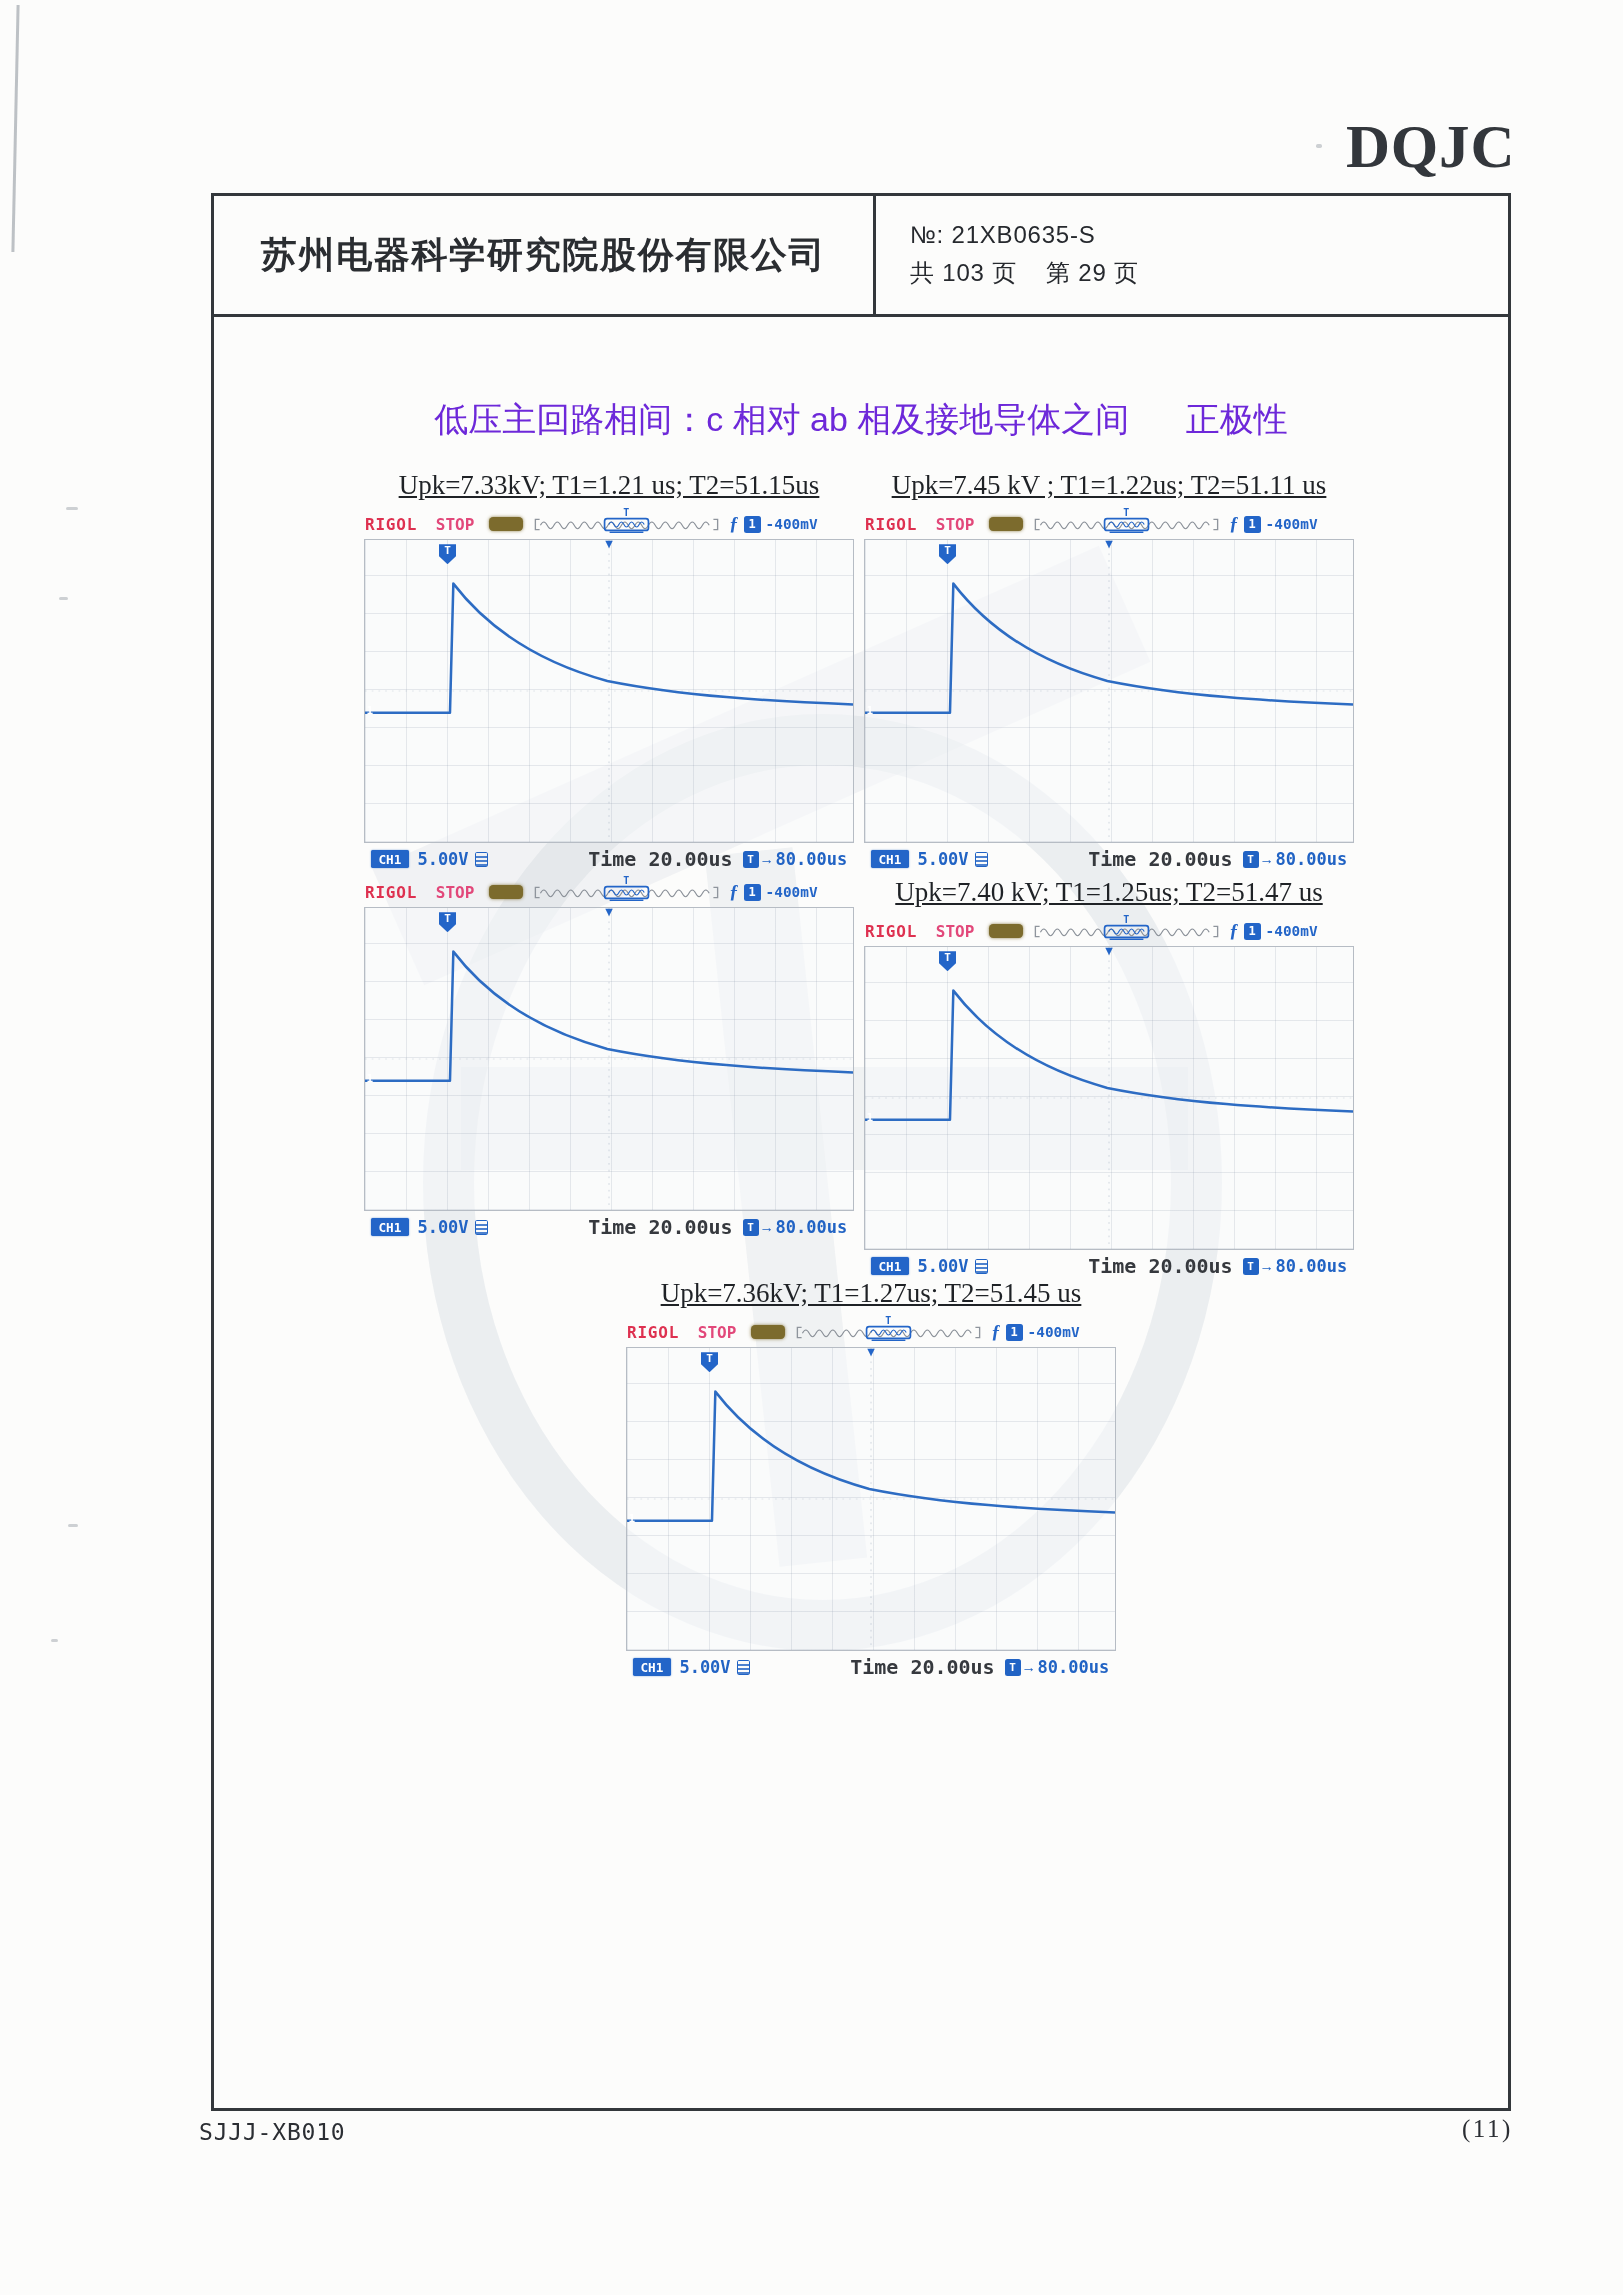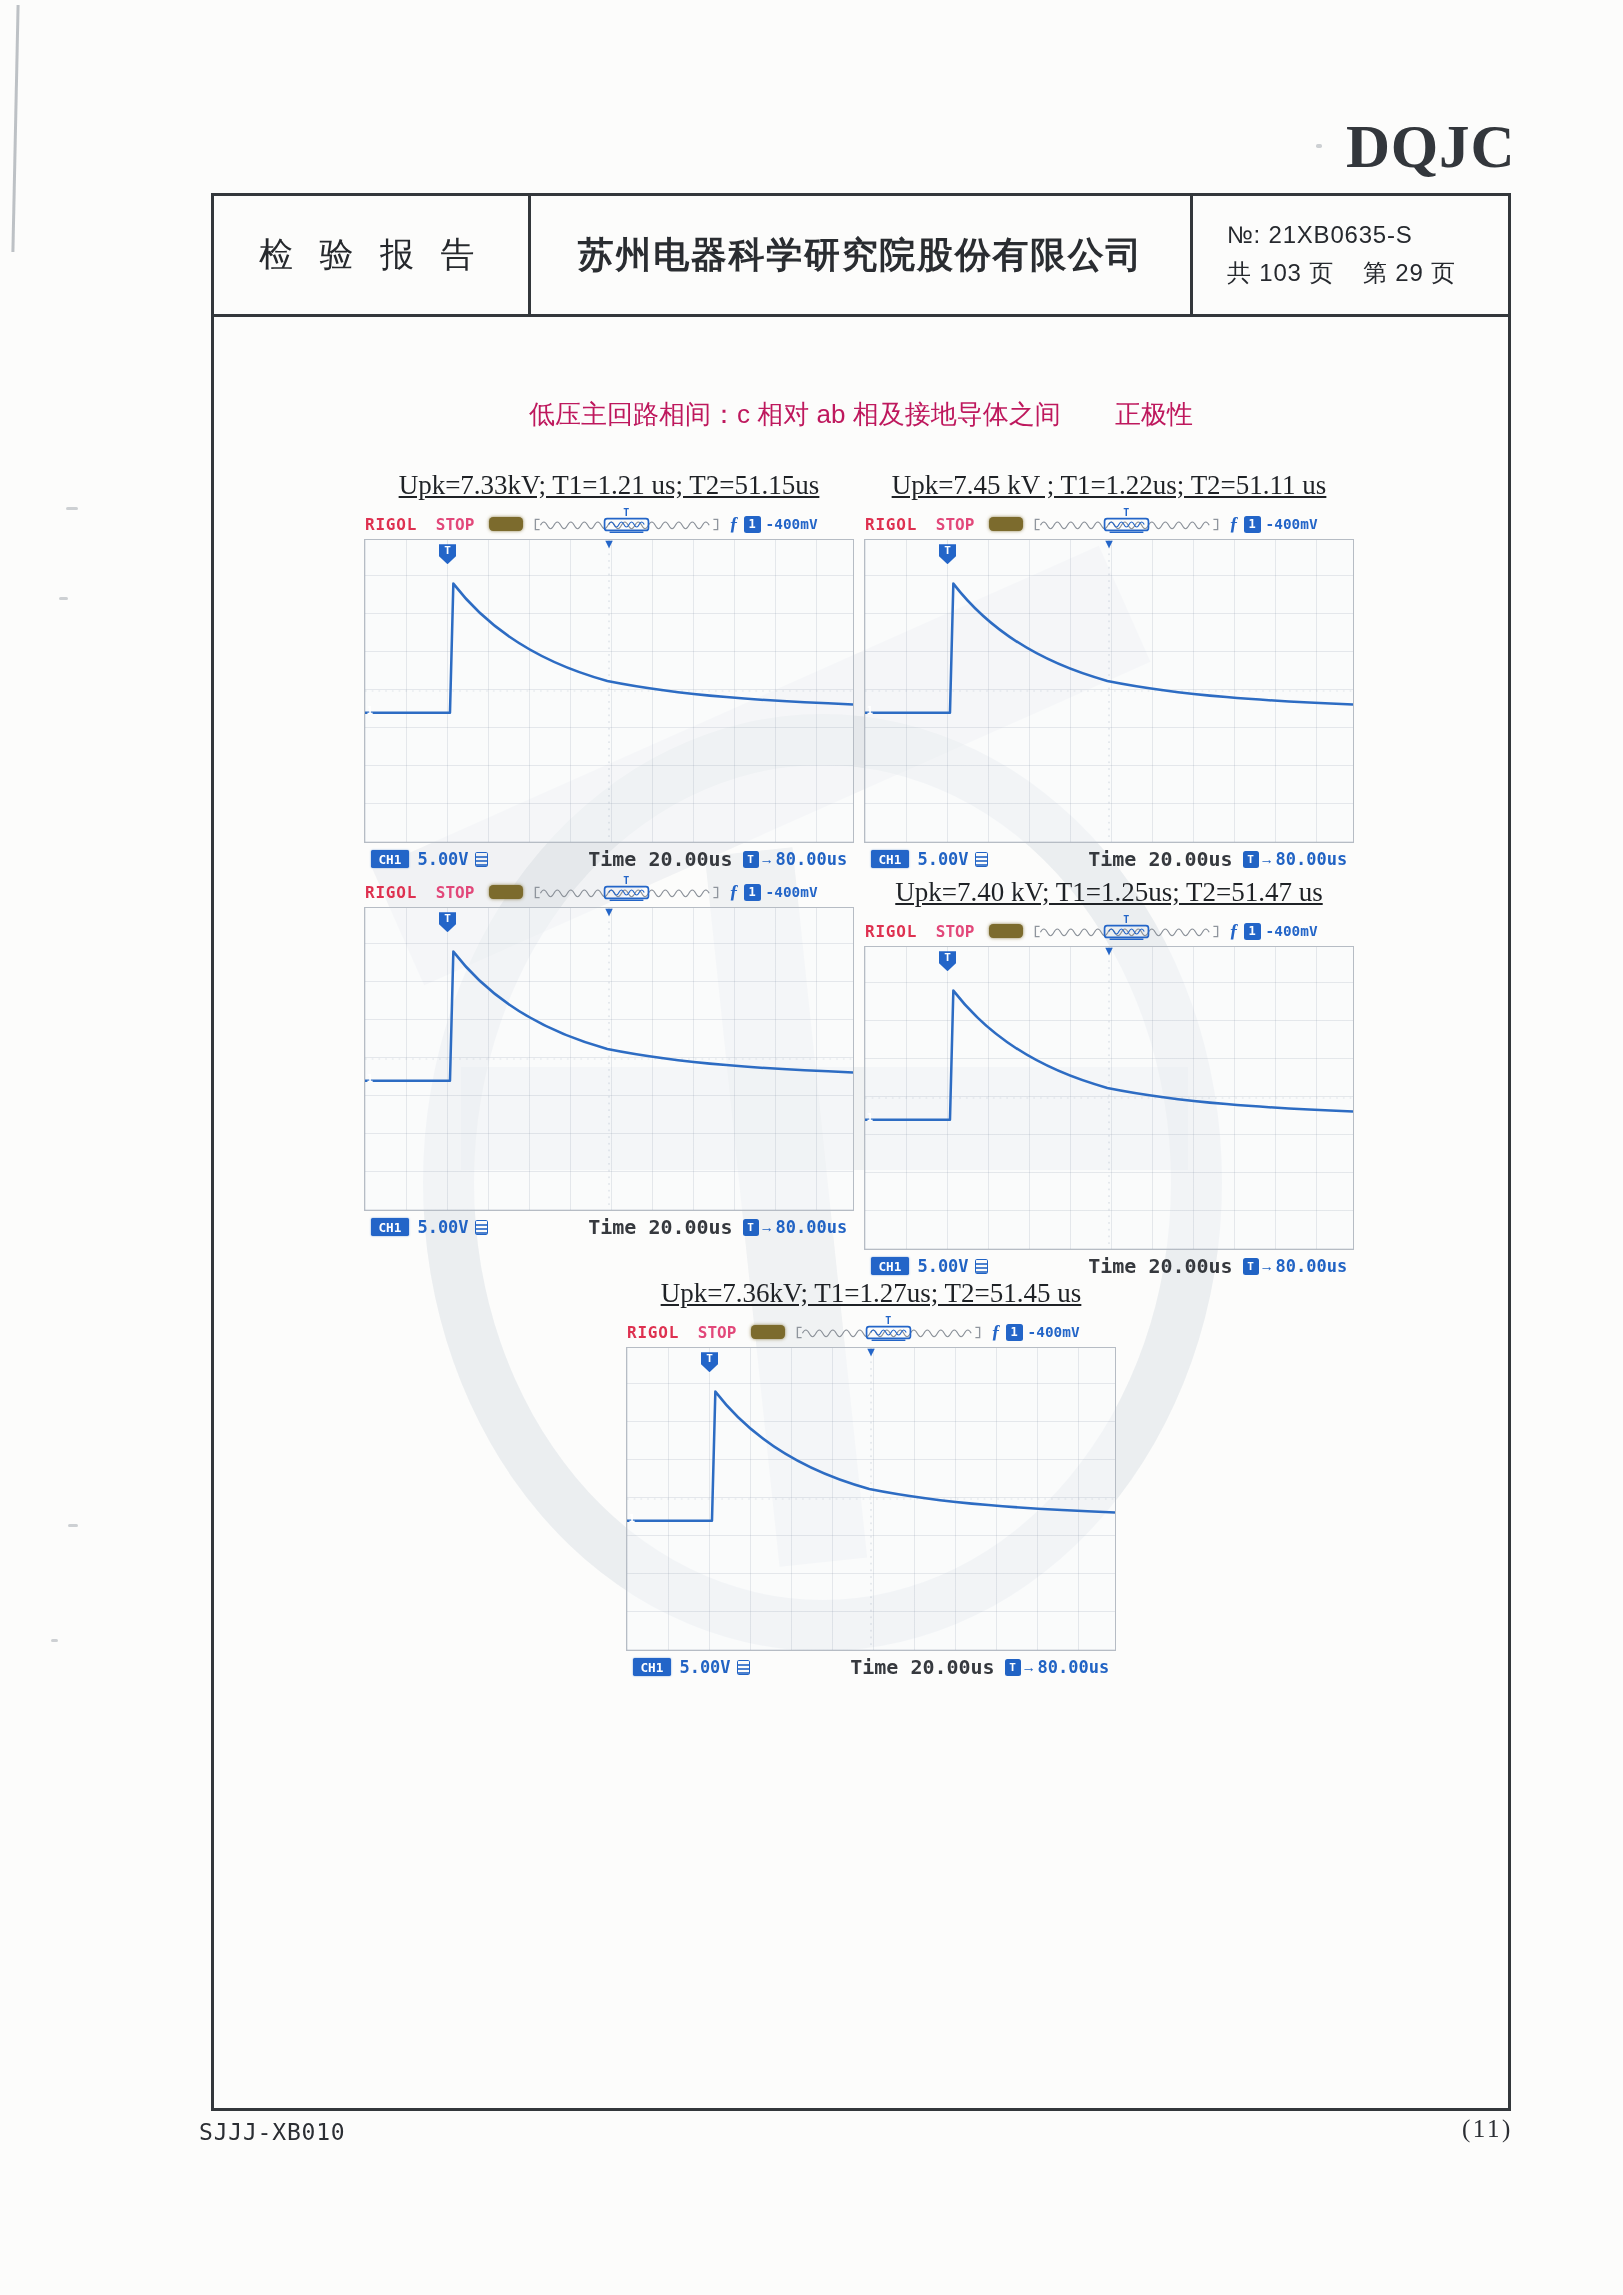--- a/index.html
+++ b/index.html
@@ -27,21 +27,21 @@
   .hcell{display:flex;align-items:center;justify-content:center;box-sizing:border-box;}
   .hcell.c1{width:317px;border-right:3.4px solid #33373b;}
   .hcell.c2{width:662px;border-right:3.4px solid #33373b;}
   .hcell.c3{flex:1;flex-direction:column;align-items:flex-start;justify-content:center;padding-left:34px;gap:8.5px;}
   .report-title{font-size:34px;font-weight:500;letter-spacing:8.5px;color:#26292d;}
   .company{font-size:36px;font-weight:600;letter-spacing:1.7px;color:#2a2d31;}
   .report-no,.page-info{font-size:24px;font-weight:500;color:#26292e;letter-spacing:0.8px;}
   .page-info .sep{display:inline-block;width:29px;}
   
   .section-title{position:absolute;left:211px;top:397px;width:1300px;text-align:center;
-    font-size:26px;font-weight:500;color:#be185d;}
+    font-size:34px;font-weight:500;color:#6d28d9;}
   .section-title .polarity{margin-left:47px;}
   
   .wm{position:absolute;pointer-events:none;z-index:0;}
   .wm-ring{left:423px;top:714px;width:799px;height:937px;border-radius:50%;
     border:51px solid rgba(203,210,220,.34);box-sizing:border-box;}
   .wm-vbar{left:742px;top:850px;width:88px;height:714px;background:rgba(206,213,222,.26);transform:rotate(-6deg);}
   .wm-hbar{left:461px;top:1067px;width:727px;height:103px;background:rgba(206,213,222,.26);}
   .wm-swath{left:364px;top:702px;width:795px;height:127px;background:rgba(208,215,223,.24);transform:rotate(-24deg);}
   
   .scope{position:absolute;width:490px;z-index:1;}
@@ -108,23 +108,20 @@
 
 <div class="wm wm-ring"></div>
 <div class="wm wm-vbar"></div>
 <div class="wm wm-hbar"></div>
 <div class="wm wm-swath"></div>
 
 <div class="stamp">DQJC</div>
 
 <div class="frame">
   <div class="header-table">
-    <div class="hcell c1">
-      <span class="report-title">检 验 报 告</span>
-    </div>
     <div class="hcell c2">
       <span class="company">苏州电器科学研究院股份有限公司</span>
     </div>
     <div class="hcell c3">
       <span class="report-no">№: 21XB0635-S</span>
       <span class="page-info"><span>共 103 页</span><span class="sep"></span><span>第 29 页</span></span>
     </div>
   </div>
 </div>
 

